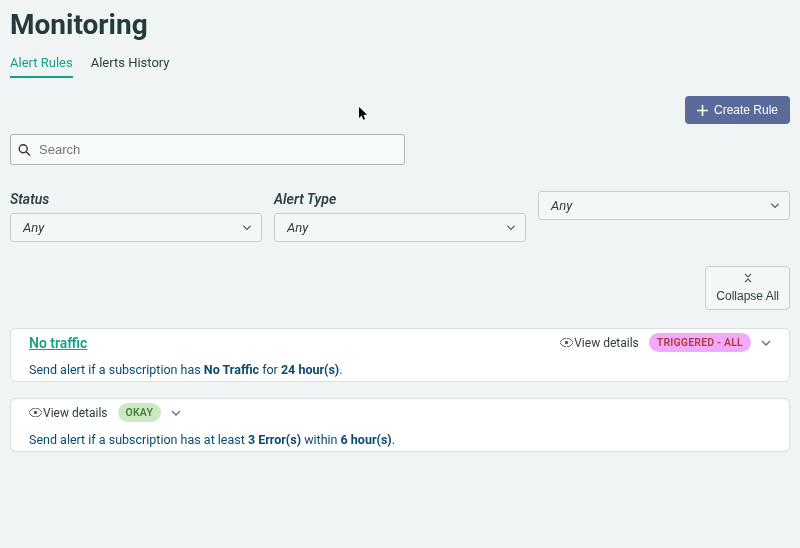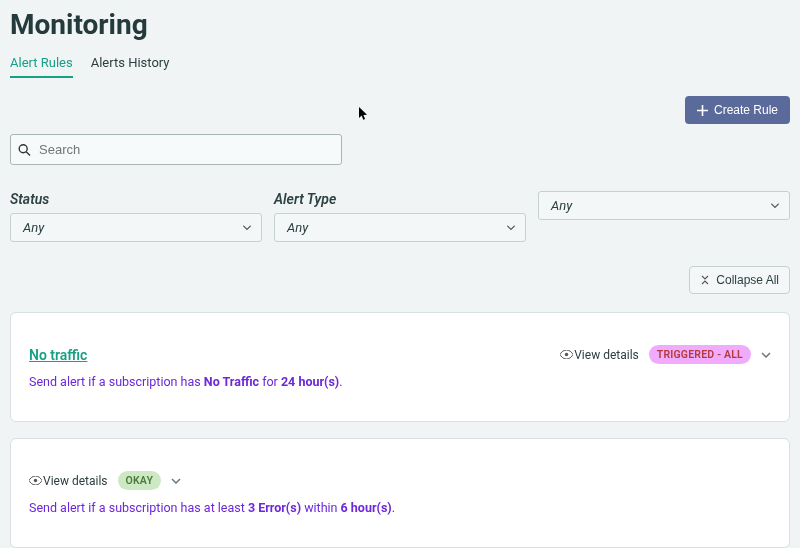--- a/index.html
+++ b/index.html
@@ -46,21 +46,21 @@
     padding: 7px 12px;
     border-radius: 4px;
     font-size: 12px;
     display: flex;
     align-items: center;
     gap: 6px;
     cursor: pointer;
   }
   .search-wrap {
     position: relative;
-    width: 332px;
+    width: 395px;
     margin-bottom: 26px;
   }
   .search-wrap .search-icon {
     position: absolute;
     left: 8px;
     top: 50%;
     transform: translateY(-50%);
     color: #444;
   }
   .search-input {
@@ -115,26 +115,27 @@
     background: #f3f7f8;
     border: 1px solid #c6d0d2;
     border-radius: 4px;
     padding: 6px 10px;
     font-size: 12px;
     display: flex;
     align-items: center;
     gap: 6px;
     cursor: pointer;
     color: #2c3e3f;
+    flex-direction: column;
   }
   .card {
     background: #fff;
     border: 1px solid #d8e0e2;
     border-radius: 6px;
-    padding: 32px 18px;
+    padding: 4px 18px;
     margin-bottom: 16px;
   }
   .card-head {
     display: flex;
     justify-content: space-between;
     align-items: center;
     margin-bottom: 10px;
   }
   .rule-title {
     color: #16a085;
@@ -164,21 +165,21 @@
     letter-spacing: 0.2px;
   }
   .badge.red { background: #f0abfc; color: #b33a3a; }
   .badge.green { background: #cde9c4; color: #4a7a3a; }
   .chev {
     color: #6a7a7c;
     cursor: pointer;
   }
   .rule-desc {
     font-size: 12.5px;
-    color: #6d28d9;
+    color: #0c4a6e;
   }
   .rule-desc b { font-weight: 700; }
   svg { display: block; }
   .cursor {
     position: absolute;
     left: 359px;
     top: 107px;
     color:#000;
     pointer-events:none;
   }

